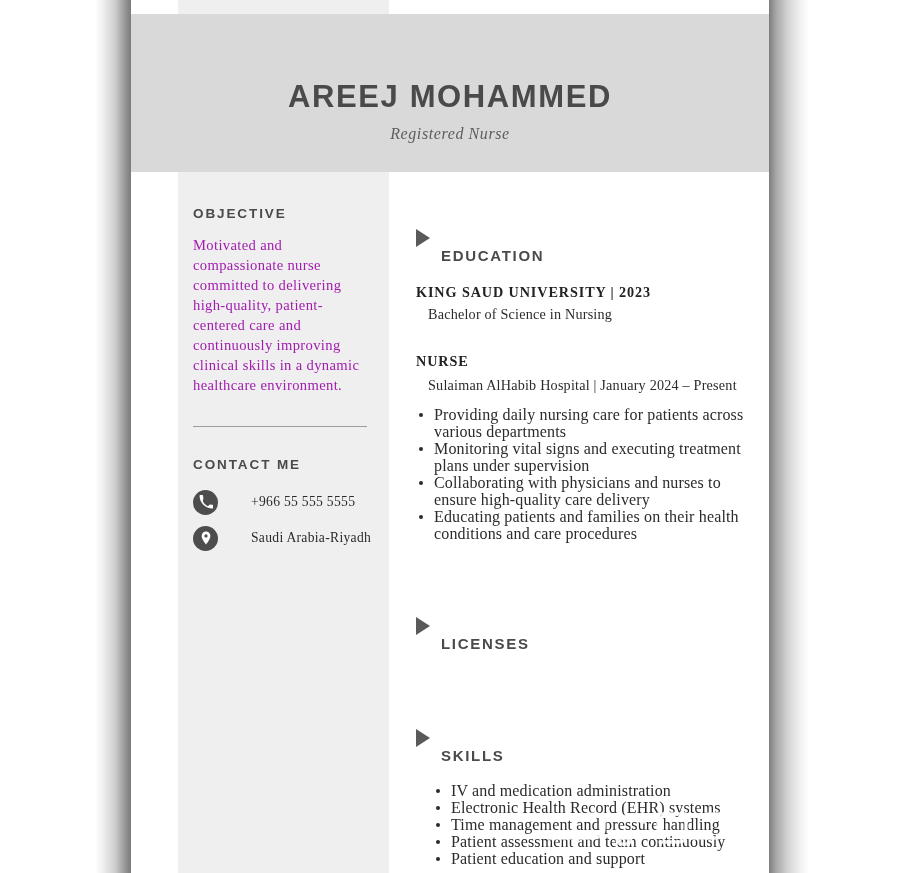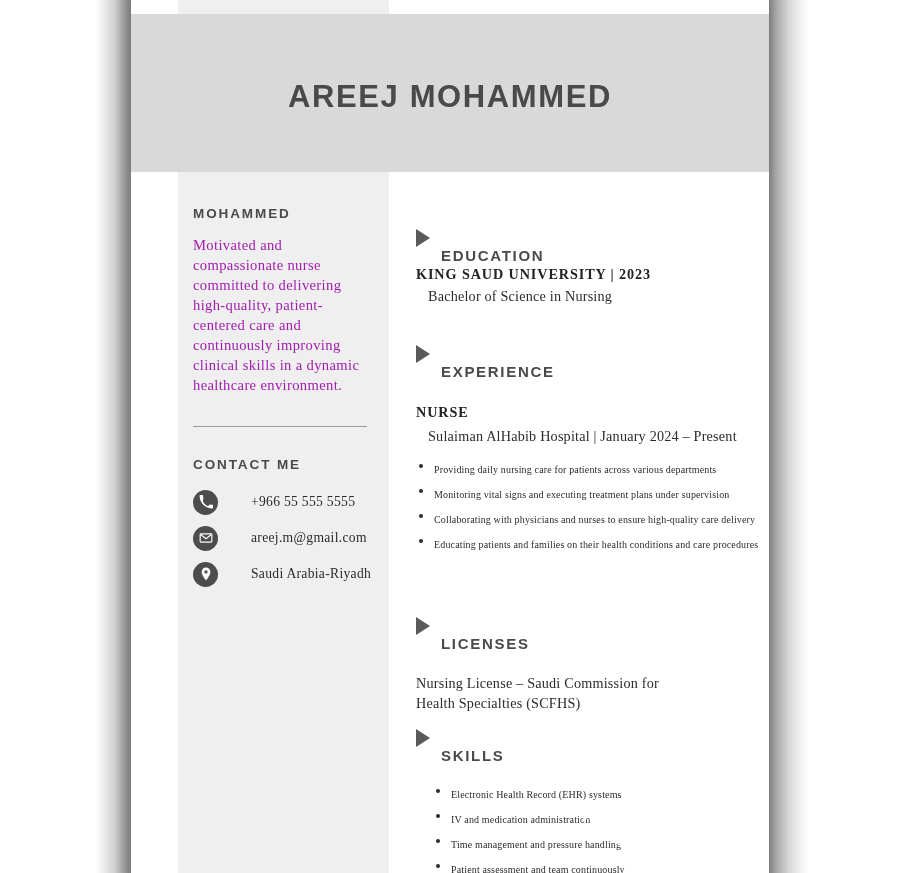--- a/index.html
+++ b/index.html
@@ -183,22 +183,22 @@
     margin: 12px;
   }
   .bullets {
     margin: 0;
     padding: 0;
     list-style: none;
   }
   .bullets li {
     position: relative;
     font-family: "Liberation Serif", serif;
-    font-size: 10px;
-    line-height: 25px;
+    font-size: 16px;
+    line-height: 17px;
     color: #2b2b2b;
     letter-spacing: 0.15px;
     padding-left: 18px;
     margin-bottom: 0px;
   }
   .bullets li::before {
     content: "";
     position: absolute;
     left: 3px; top: 7px;
     width: 4px; height: 4px;
@@ -230,52 +230,44 @@
 
   <div class="shadow-left"></div>
   <div class="shadow-right"></div>
 
   <div id="page">
 
     <div class="side-col"></div>
 
     <div class="header-band">
       <h1 class="name">AREEJ MOHAMMED</h1>
+      <p class="role">Registered Nurse</p>
     </div>
 
     <div class="sidebar">
 
       <div>
-        <h2 class="side-heading">MOHAMMED</h2>
+        <h2 class="side-heading">OBJECTIVE</h2>
         <p class="objective-text">Motivated and compassionate nurse committed to delivering high-quality, patient-centered care and continuously improving clinical skills in a dynamic healthcare environment.</p>
       </div>
 
       <div class="divider"></div>
 
       <div class="contact-block">
         <h2 class="side-heading">CONTACT ME</h2>
 
         <div class="contact-row">
           <span class="cicon">
             <svg width="14" height="14" viewBox="0 0 24 24" fill="#ffffff">
               <path d="M6.6 10.8c1.9 3.7 4.9 6.7 8.6 8.6l2.9-2.9c.4-.4.9-.5 1.3-.3 1.2.4 2.5.6 3.8.6.6 0 1 .5 1 1V22c0 .6-.4 1-1 1C10.7 23 1 13.3 1 1.2 1 .6 1.5 0 2.1 0H6c.6 0 1 .5 1 1.1 0 1.3.2 2.6.6 3.8.1.4 0 .9-.3 1.3L6.6 10.8z"></path>
             </svg>
           </span>
           <span class="contact-text">+966 55 555 5555</span>
         </div>
 
-        <div class="contact-row">
-          <span class="cicon">
-            <svg width="14" height="14" viewBox="0 0 24 24" fill="none" stroke="#ffffff" stroke-width="2">
-              <rect x="2" y="5" width="20" height="14" rx="1.4" fill="none"></rect>
-              <path d="M2.8 6 12 13.2 21.2 6" fill="none"></path>
-            </svg>
-          </span>
-          <span class="contact-text">areej.m@gmail.com</span>
-        </div>
 
         <div class="contact-row">
           <span class="cicon">
             <svg width="14" height="14" viewBox="0 0 24 24" fill="#ffffff">
               <path d="M12 1C7.9 1 4.5 4.4 4.5 8.5c0 5.6 7.5 14.5 7.5 14.5s7.5-8.9 7.5-14.5C19.5 4.4 16.1 1 12 1z"></path>
               <circle cx="12" cy="8.5" r="2.8" fill="#4d4d4d"></circle>
             </svg>
           </span>
           <span class="contact-text">Saudi Arabia-Riyadh</span>
         </div>
@@ -283,55 +275,50 @@
       </div>
     </div>
 
     <div class="main">
 
       <div class="section" style="position:absolute; left:0; top:212px; width:350px;">
         <div class="sec-head">
           <span class="tri"></span>
           <span class="sec-title">EDUCATION</span>
         </div>
-        <p class="entry-title" style="margin-top:3px;">KING SAUD UNIVERSITY |  2023</p>
+        <p class="entry-title" style="margin-top:21px;">KING SAUD UNIVERSITY |  2023</p>
         <p class="entry-sub" style="margin-top:5px;">Bachelor of Science in Nursing</p>
       </div>
 
       <div class="section" style="position:absolute; left:0; top:328px; width:350px;">
-        <div class="sec-head">
-          <span class="tri"></span>
-          <span class="sec-title">EXPERIENCE</span>
-        </div>
         <p class="entry-title" style="margin-top:25px;">NURSE</p>
         <p class="entry-sub" style="margin-top:7px;">Sulaiman AlHabib Hospital | January 2024 – Present</p>
         <ul class="bullets" style="margin-top:11px;">
           <li>Providing daily nursing care for patients across various departments</li>
           <li>Monitoring vital signs and executing treatment plans under supervision</li>
           <li>Collaborating with physicians and nurses to ensure high-quality care delivery</li>
           <li>Educating patients and families on their health conditions and care procedures</li>
         </ul>
       </div>
 
       <div class="section" style="position:absolute; left:0; top:600px; width:350px;">
         <div class="sec-head">
           <span class="tri"></span>
           <span class="sec-title">LICENSES</span>
         </div>
-        <p class="para" style="margin-top:22px; width:262px;">Nursing License – Saudi Commission for Health Specialties (SCFHS)</p>
       </div>
 
       <div class="section" style="position:absolute; left:0; top:712px; width:350px;">
         <div class="sec-head">
           <span class="tri"></span>
           <span class="sec-title">SKILLS</span>
         </div>
         <ul class="bullets" style="margin-top:19px; padding-left:17px;">
+          <li>IV and medication administration</li>
           <li>Electronic Health Record (EHR) systems</li>
-          <li>IV and medication administration</li>
           <li>Time management and pressure handling</li>
           <li>Patient assessment and team continuously</li>
           <li>Patient education and support</li>
         </ul>
       </div>
 
     </div>
   </div>
 
   <div class="watermark">

